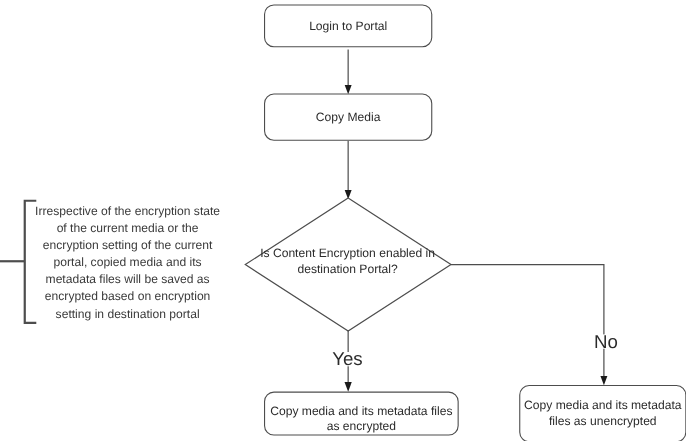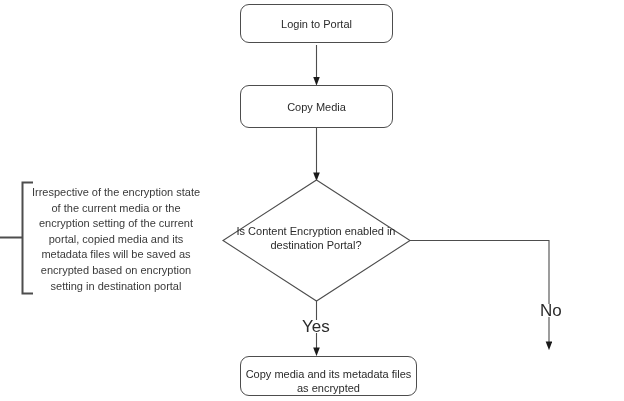--- a/index.html
+++ b/index.html
@@ -121,16 +121,19 @@
   </div>
 
   <div class="edge-label" id="label-yes">Yes</div>
 
   <div class="edge-label" id="label-no">No</div>
 
   <div class="node rounded-box" id="box-yes">
     <span>Copy media and its metadata files as encrypted</span>
   </div>
 
+  <div class="node rounded-box" id="box-no">
+    <span>Copy media and its metadata files as unencrypted</span>
+  </div>
 
   <div class="annotation-text" id="annot-text">Irrespective of the encryption state of the current media or the encryption setting of the current portal, copied media and its metadata files will be saved as encrypted based on encryption setting in destination portal</div>
 
 </div>
 
 </body></html>

